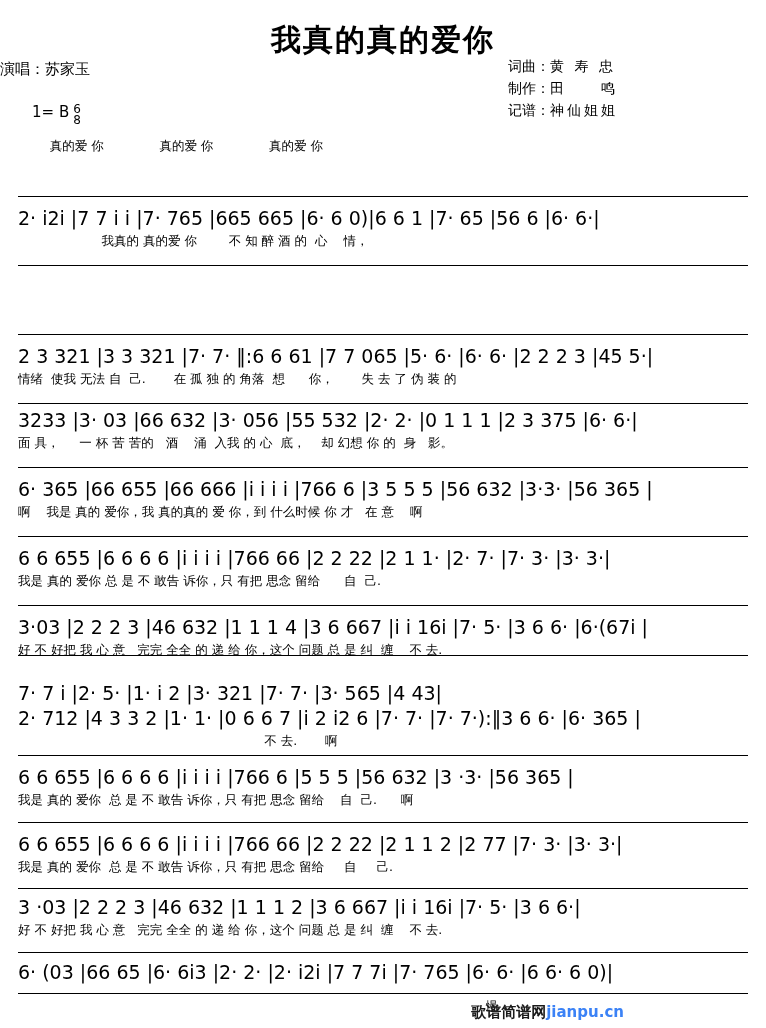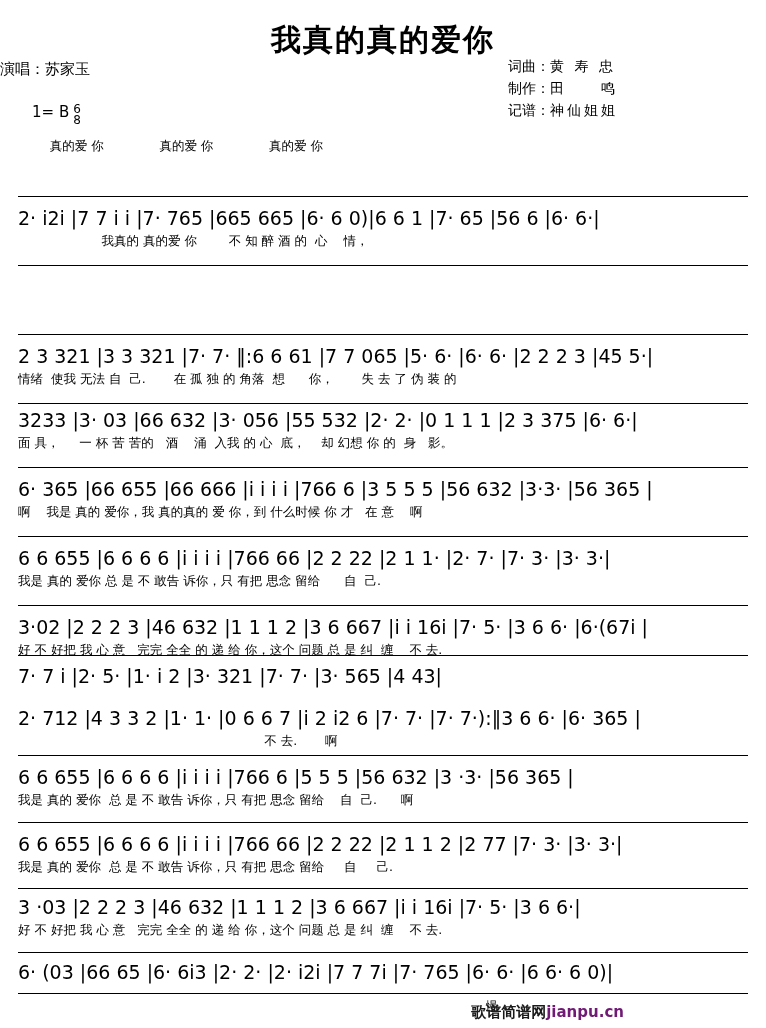--- a/index.html
+++ b/index.html
@@ -98,21 +98,21 @@
   }
 
   .watermark {
     position: absolute;
     right: 16px;
     bottom: 6px;
     font-size: 15px;
     color: #1a1a1a;
     font-weight: bold;
   }
-  .watermark .red { color: #701a75; }
+  .watermark .red { color: #3b82f6; }
   .tempo {
     position: absolute;
     font-size: 12px;
   }
 </style>
 </head>
 <body>
 
 <div class="sheet">
 
@@ -170,26 +170,26 @@
   </div>
   <div class="rule" style="top:536px"></div>
 
   <div class="row" style="top:547px">
     <div class="notes">6 6 655 |6 6 6 6 |i i i i |766 66 |2 2 22 |2 1 1· |2· 7· |7· 3· |3· 3·|</div>
     <div class="lyrics">我是 真的 爱你 总 是 不 敢告 诉你，只 有把 思念 留给      自  己.</div>
   </div>
   <div class="rule" style="top:605px"></div>
 
   <div class="row" style="top:616px">
-    <div class="notes">3·02 |2 2 2 3 |46 632 |1 1 1 2 |3 6 667 |i i 16i |7· 5· |3 6 6· |6·(67i |</div>
+    <div class="notes">3·03 |2 2 2 3 |46 632 |1 1 1 4 |3 6 667 |i i 16i |7· 5· |3 6 6· |6·(67i |</div>
     <div class="lyrics">好 不 好把 我 心 意   完完 全全 的 递 给 你，这个 问题 总 是 纠  缠    不 去.</div>
   </div>
   <div class="rule" style="top:655px"></div>
 
-  <div class="row" style="top:665px">
+  <div class="row" style="top:682px">
     <div class="notes">7· 7 i |2· 5· |1· i 2 |3· 321 |7· 7· |3· 565 |4 43|</div>
     <div class="lyrics"></div>
   </div>
 
   <div class="row" style="top:707px">
     <div class="notes">2· 712 |4 3 3 2 |1· 1· |0 6 6 7 |i 2 i2 6 |7· 7· |7· 7·):‖3 6 6· |6· 365 |</div>
     <div class="lyrics">                                                              不 去.       啊</div>
   </div>
   <div class="rule" style="top:755px"></div>
 

